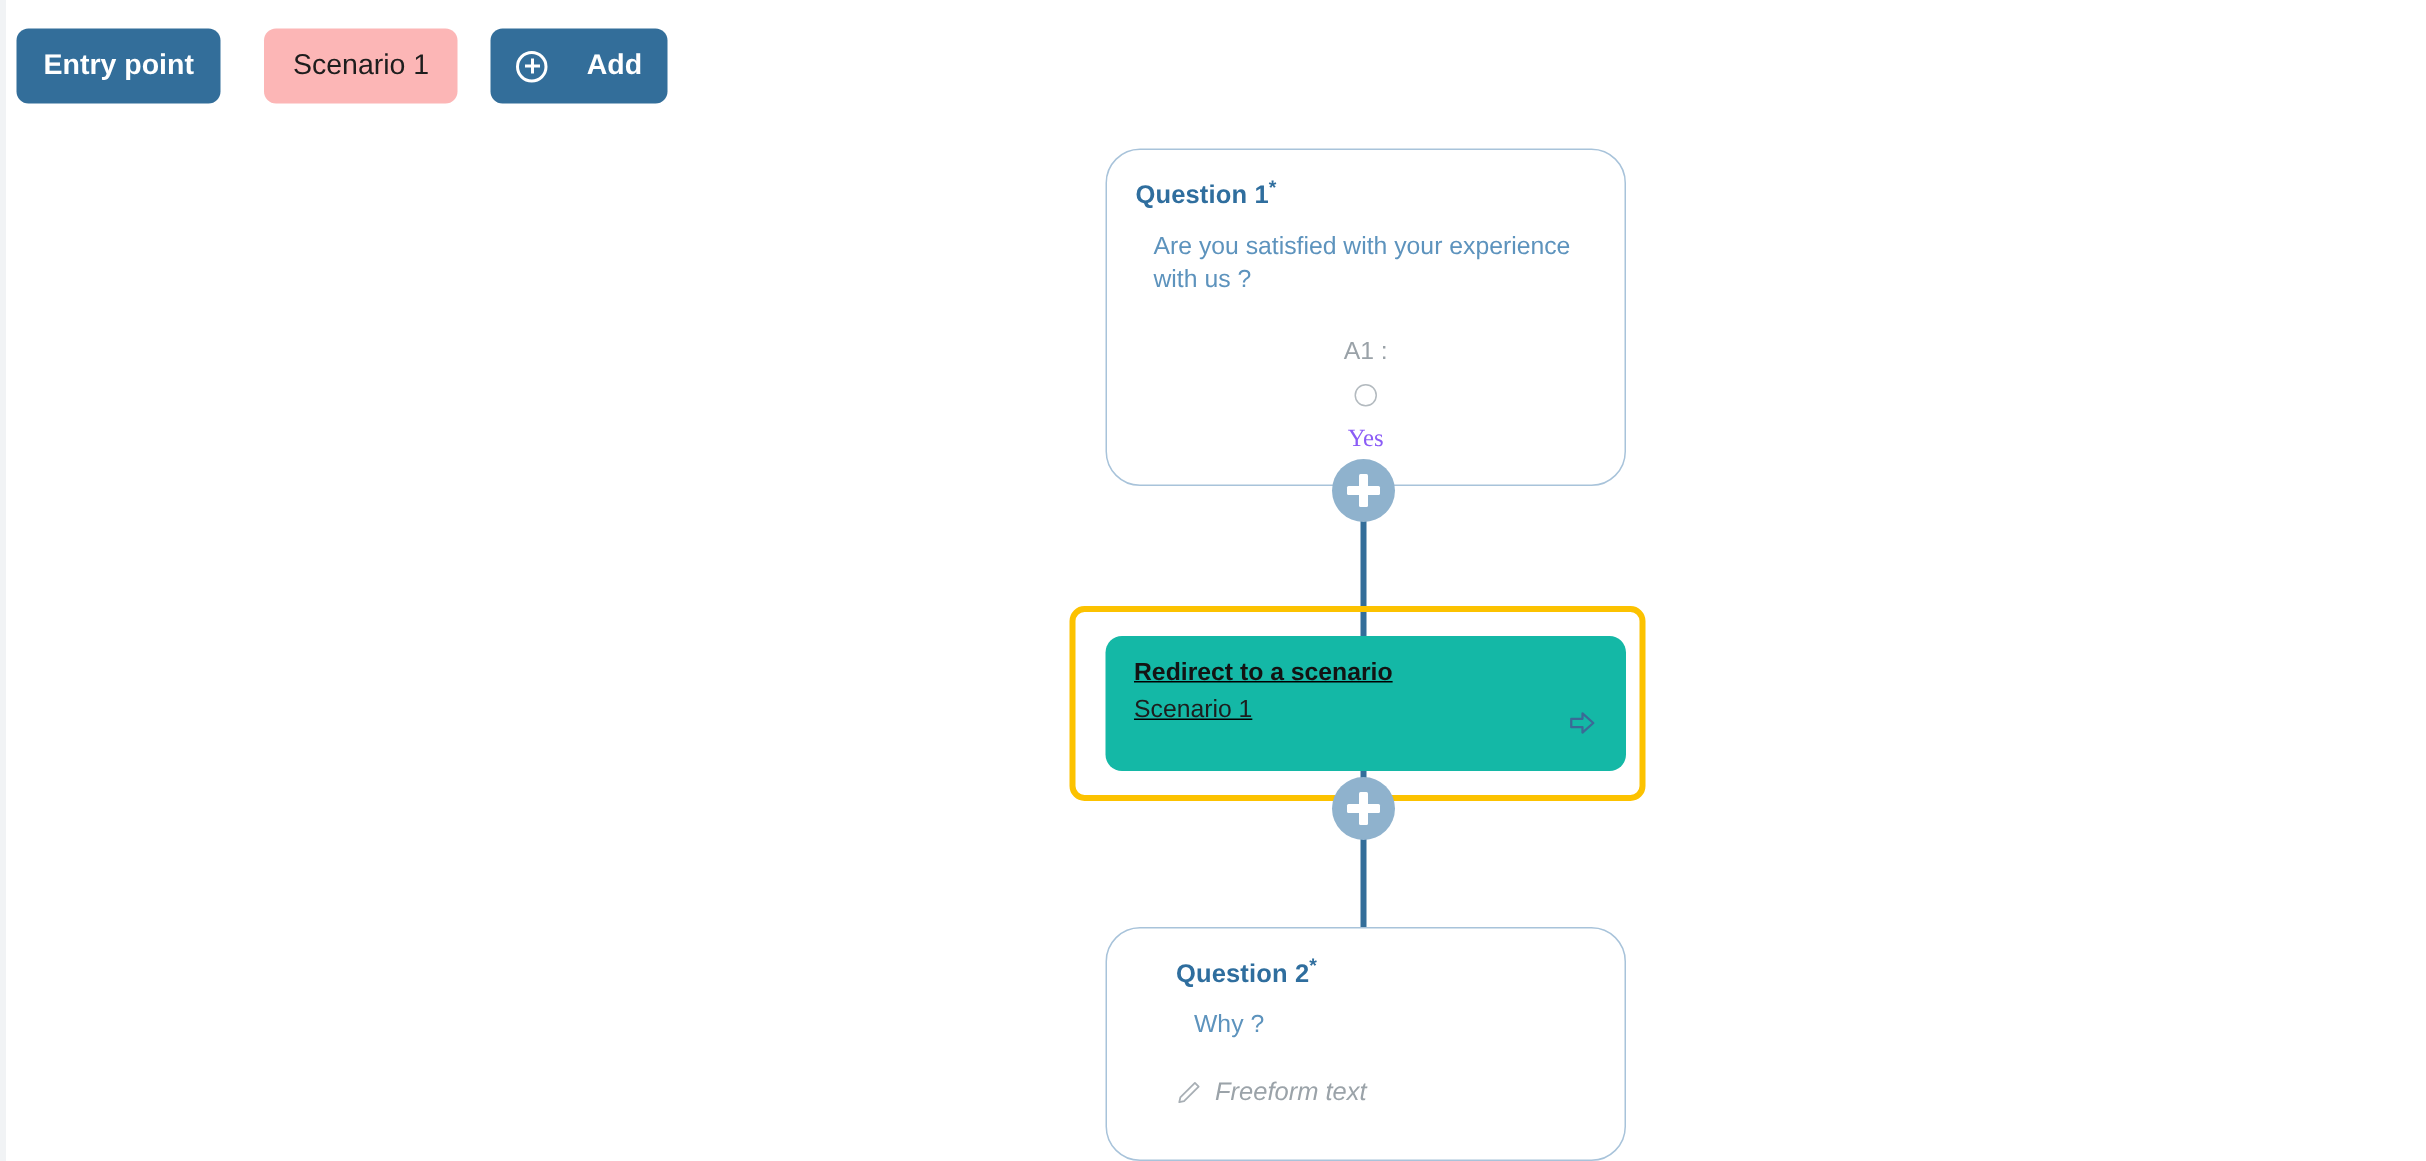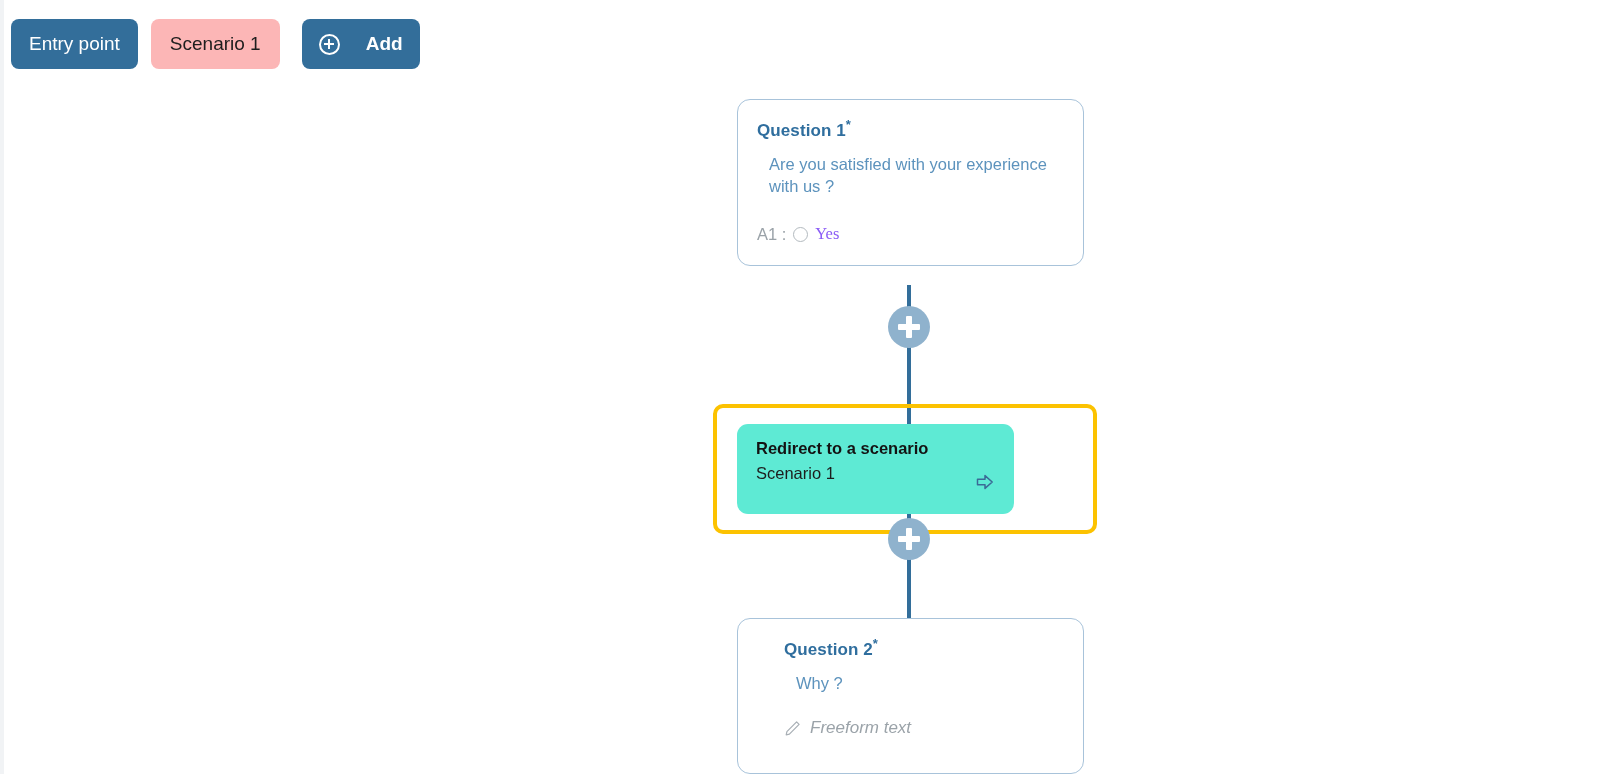--- a/index.html
+++ b/index.html
@@ -43,23 +43,23 @@
     justify-content: center;
     white-space: nowrap;
     cursor: pointer;
     user-select: none;
     border: none;
   }
   .tb-entry {
     background: #336e9a;
     color: #ffffff;
     font-size: 19px;
-    font-weight: normal;
+    font-weight: bold;
     padding: 0 18px;
-    margin-right: 13px;
+    margin-right: 29px;
   }
   .tb-scenario {
     background: #fcb6b6;
     color: #1d1d1d;
     font-size: 19px;
     font-weight: normal;
     padding: 0 19px;
     margin-right: 22px;
   }
   .tb-add {
@@ -137,21 +137,21 @@
     transform: translateY(-50%);
   }
 
   
   .q-card {
     position: absolute;
     left: 737px;
     width: 347px;
     background: #ffffff;
     border: 1.4px solid #a8c3da;
-    border-radius: 13px;
+    border-radius: 23px;
     padding: 17px 19px 16px 19px;
     cursor: pointer;
   }
   .q-title {
     color: #2f6e9e;
     font-size: 17px;
     font-weight: bold;
     margin: 0 0 7px 0;
     letter-spacing: .1px;
   }
@@ -172,20 +172,21 @@
     margin-top: 22px;
   }
   .ans-row {
     display: flex;
     align-items: center;
     gap: 7px;
     color: #9aa2a8;
     font-size: 16.5px;
     line-height: 1.75;
     cursor: pointer;
+    flex-direction: column;
   }
   .ans-key { color: #9aa2a8; }
   .radio {
     width: 15px; height: 15px;
     border-radius: 50%;
     border: 1.6px solid #b3babf;
     background: #ffffff;
     flex: 0 0 15px;
   }
   .ans-label { color: #8b5cf6; font-family: Liberation Serif, serif; }
@@ -209,26 +210,27 @@
     width: 384px;
     height: 130px;
     border: 4px solid #fcc200;
     border-radius: 10px;
     background: transparent;
   }
   .action-card {
     position: absolute;
     left: 737px;
     top: 336px;
-    width: 277px;
+    width: 347px;
     height: 90px;
-    background: #5eead4;
+    background: #14b8a6;
     border-radius: 11px;
     padding: 15px 19px 0 19px;
     cursor: pointer;
+    text-decoration: underline;
   }
   .action-title {
     color: #131313;
     font-size: 16.5px;
     font-weight: bold;
     margin: 0 0 6px 0;
   }
   .action-sub {
     color: #1d1d1d;
     font-size: 16.5px;

